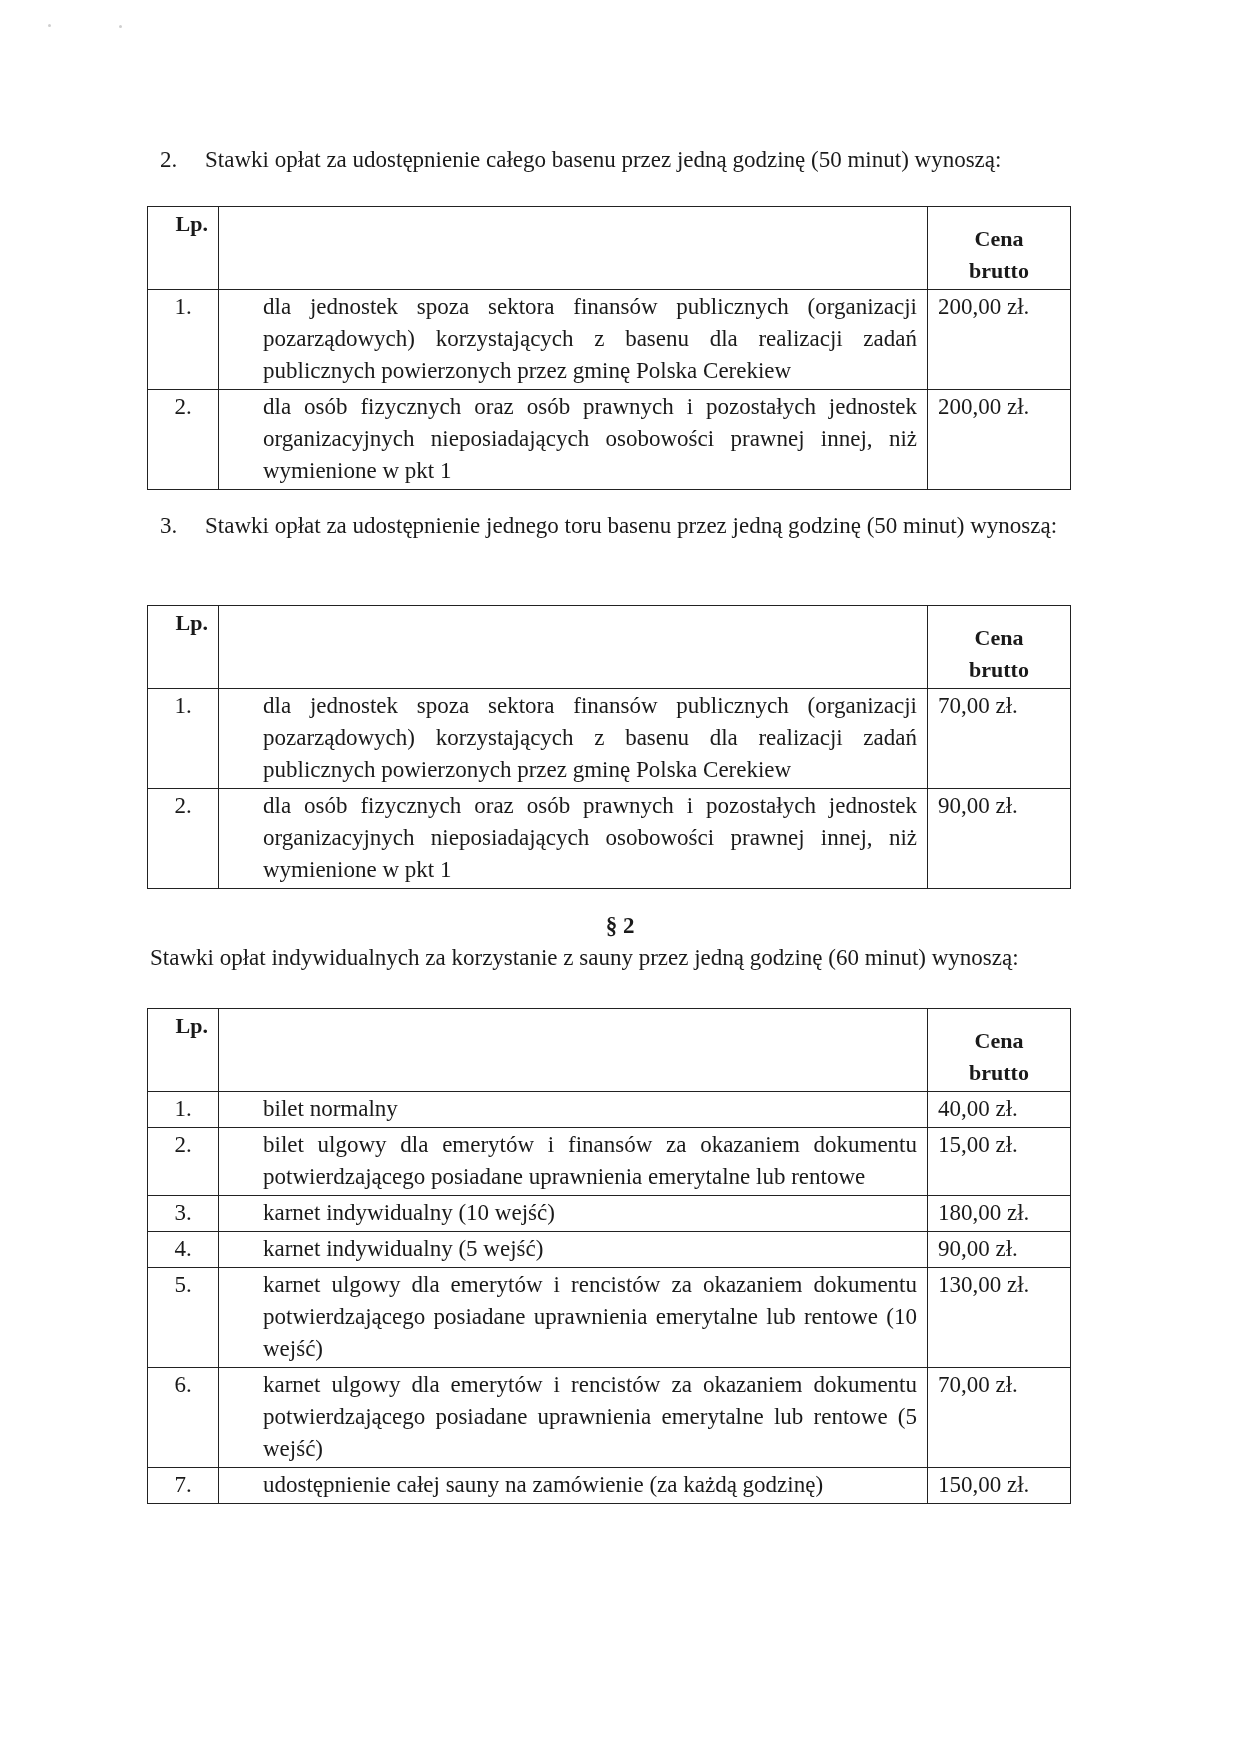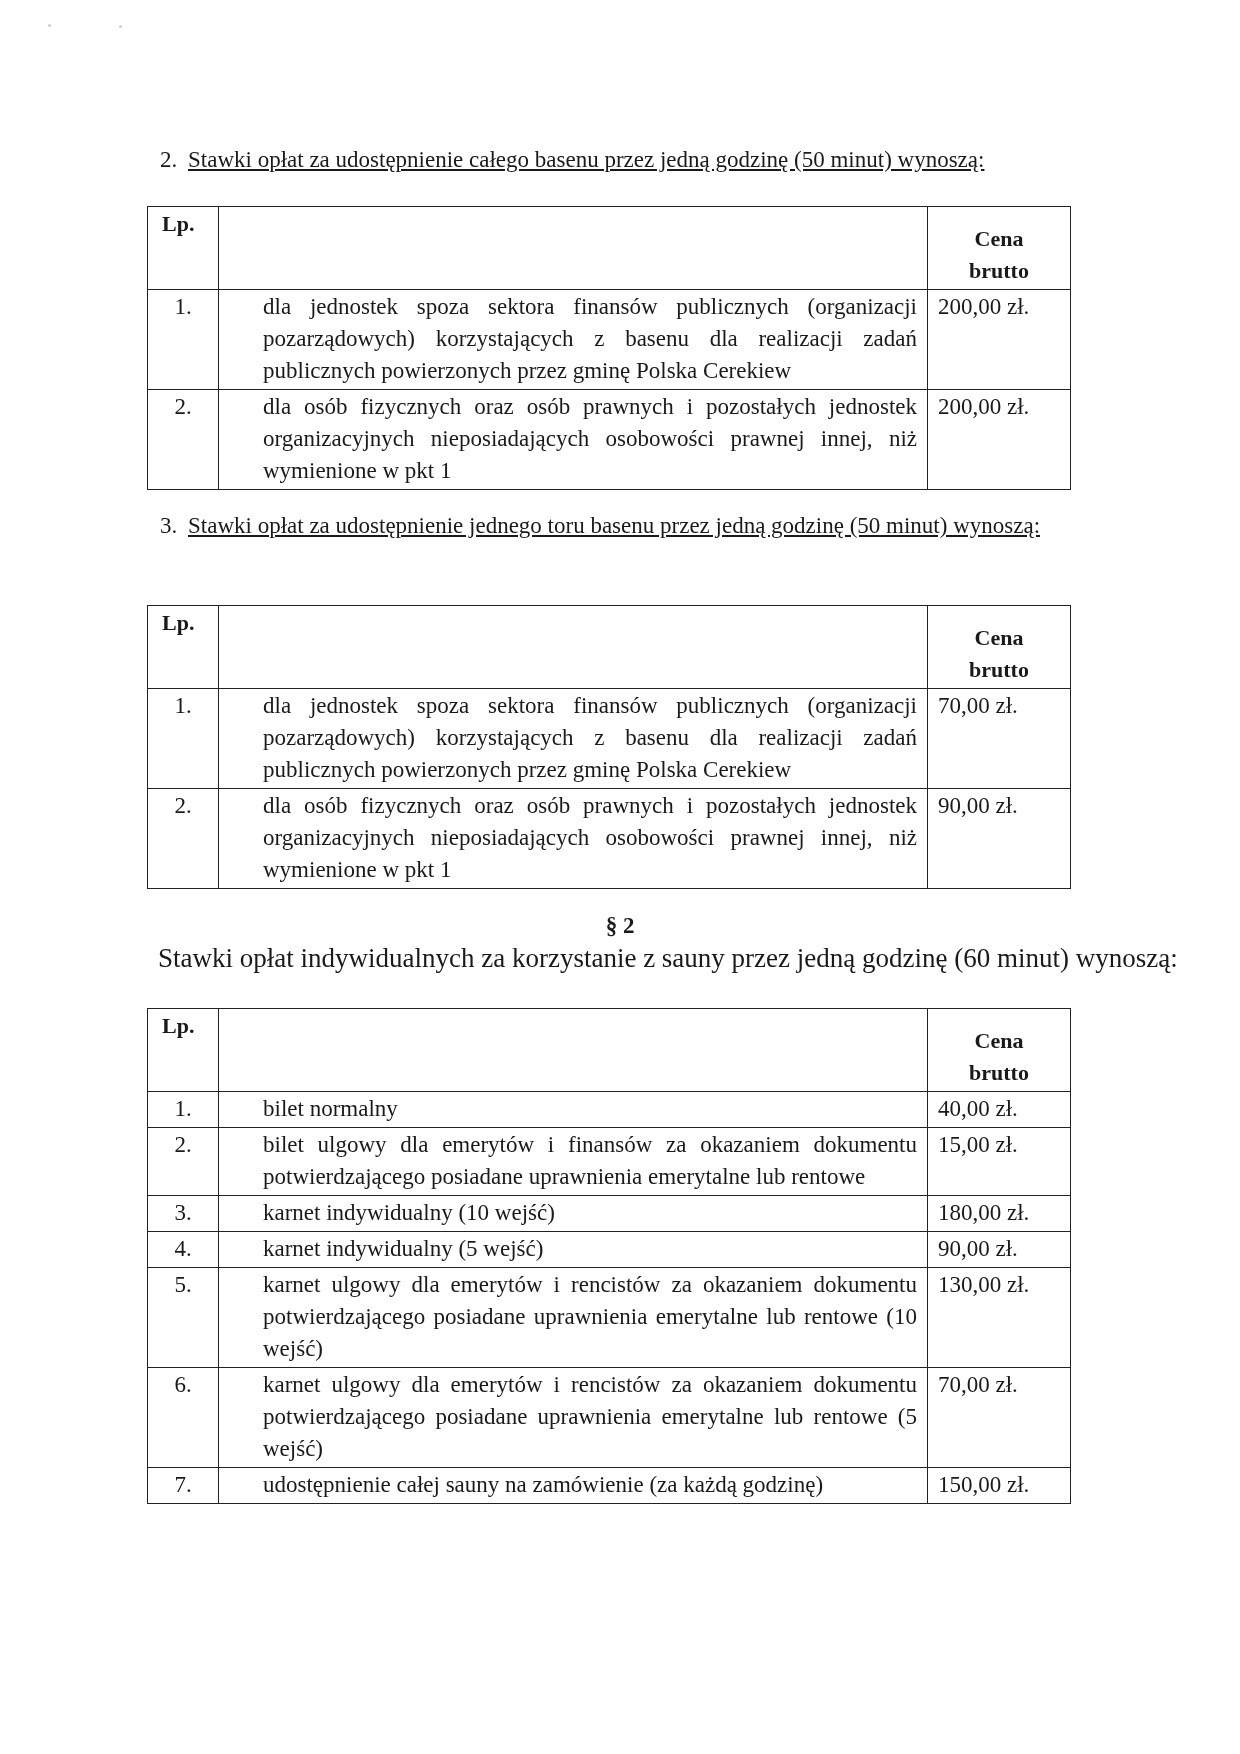--- a/index.html
+++ b/index.html
@@ -6,32 +6,32 @@
   body {
     width: 1240px; height: 1754px; position: relative; overflow: hidden;
     font-family: "Liberation Serif", "DejaVu Serif", serif; color: #1a1a1a;
   }
   .speck { position: absolute; width: 3px; height: 3px; background: #cfcfcf; border-radius: 50%; }
   .heading {
     position: absolute; left: 160px; width: 950px;
     font-size: 23px; line-height: 32px; text-align: justify;
   }
   .heading .num { position: absolute; left: 0; }
-  .heading .txt { display: block; margin-left: 28px; text-decoration: underline; }
+  .heading .txt { display: block; margin-left: 45px; }
   .para-center { position: absolute; left: 0; width: 1240px; text-align: center; font-size: 23px; font-weight: bold; }
-  .para-text { position: absolute; left: 158px; font-size: 27px; line-height: 30px; }
+  .para-text { position: absolute; left: 150px; font-size: 23px; line-height: 30px; }
   table.pt {
     position: absolute; left: 147px; width: 924px;
     border-collapse: collapse; table-layout: fixed;
     font-size: 23px; line-height: 32px;
   }
   table.pt td, table.pt th { border: 1.5px solid #222; vertical-align: top; padding: 1px 10px 2px 10px; }
   table.pt col.c1 { width: 71px; }
   table.pt col.c3 { width: 143px; }
-  table.pt th { font-weight: bold; text-align: left; font-size: 22px; }
+  table.pt th { font-weight: bold; text-align: right; font-size: 22px; }
   table.pt th.lp { padding-left: 14px; }
   table.pt th.price { text-align: center; padding-top: 16px; }
   table.pt td.lp { text-align: center; }
   table.pt td.desc { text-align: justify; text-align-last: left; padding-left: 44px; }
   table.pt td.price { padding-right: 10px; }
   table.pt tr.head th { height: 62px; }
 </style>
 </head>
 <body>
 

